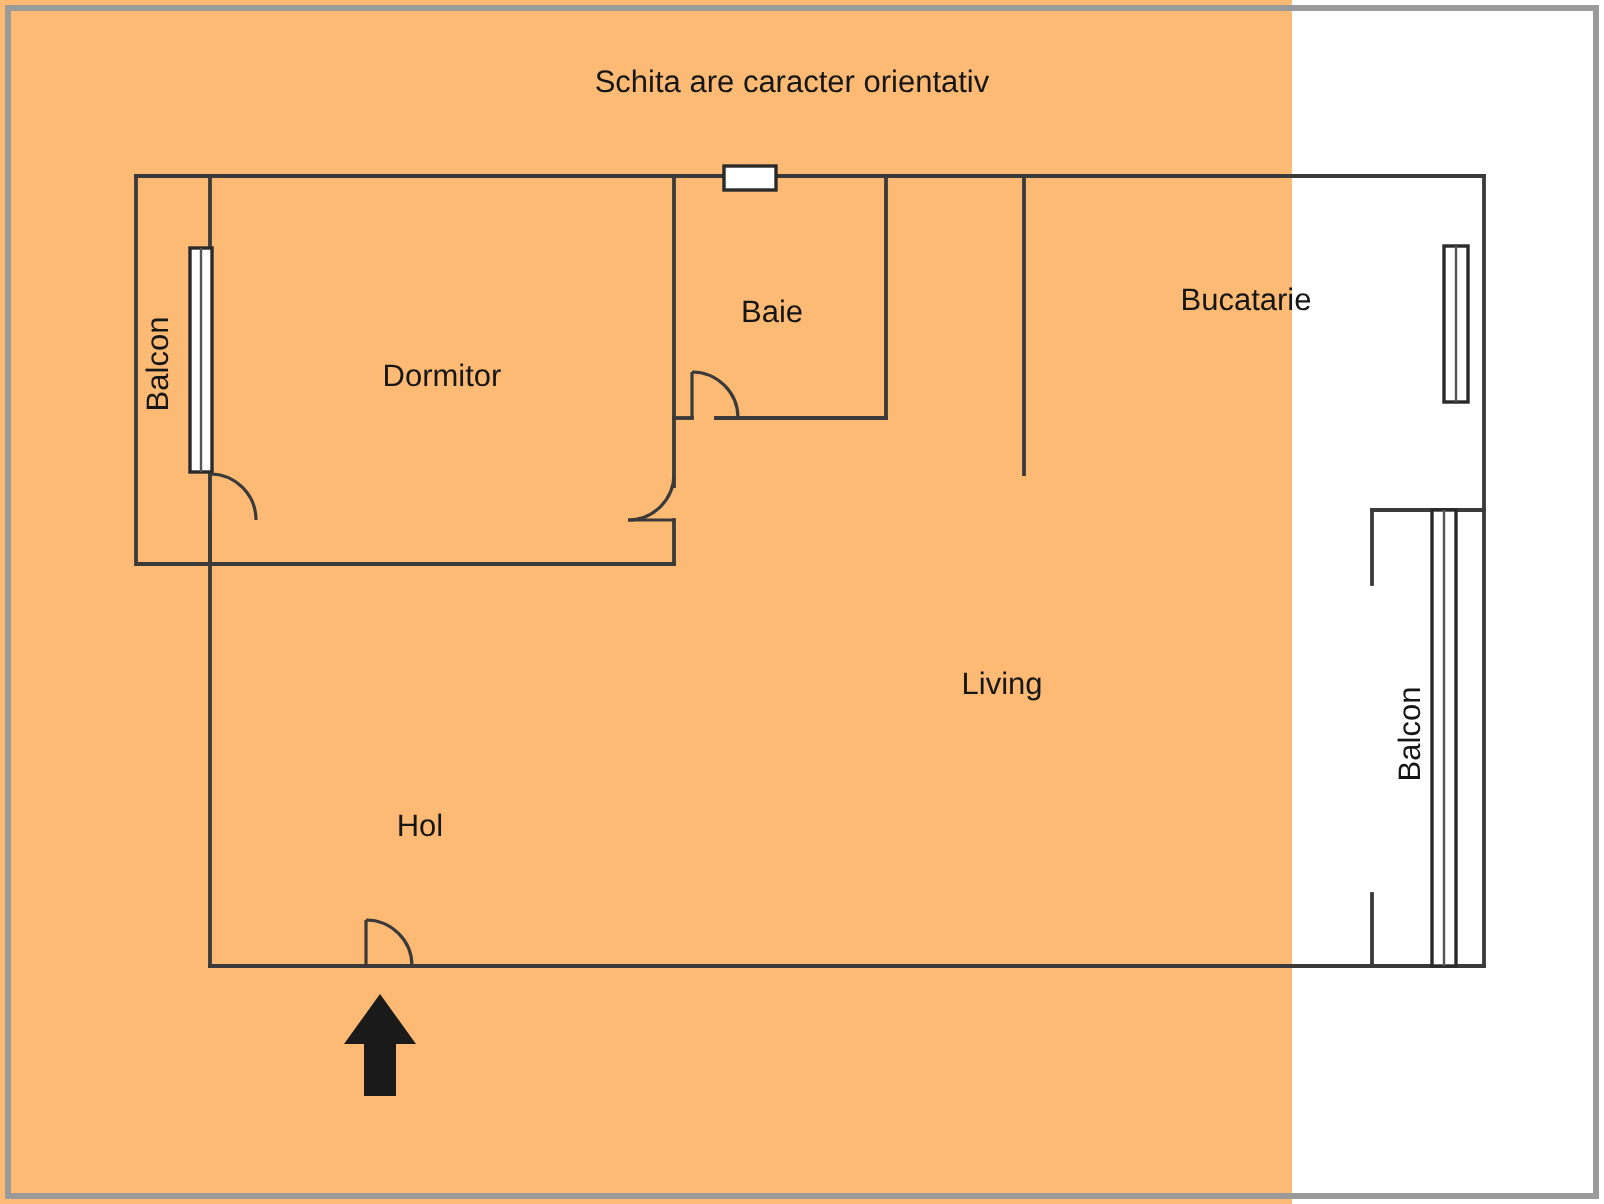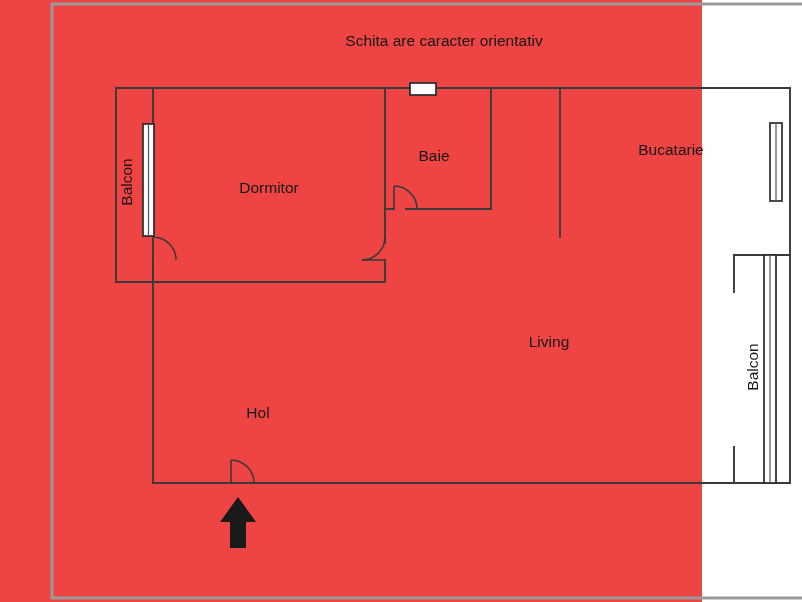--- a/index.html
+++ b/index.html
@@ -8,25 +8,24 @@
     background: #ffffff;
   }
   body {
     width: 802px;
     height: 602px;
     font-family: "Liberation Sans", sans-serif;
     overflow: hidden;
   }
   #plan-root {
     position: relative;
-    width: 702px;
+    width: 646px;
     height: 602px;
-    background: #ef4444;
+    background: #fdba74;
     box-sizing: border-box;
-    padding-left: 48px;
   }
   #floorplan-svg {
     display: block;
     width: 802px;
     height: 602px;
   }
   .wall {
     stroke: #3a3a3a;
     stroke-width: 1.9;
     fill: none;

